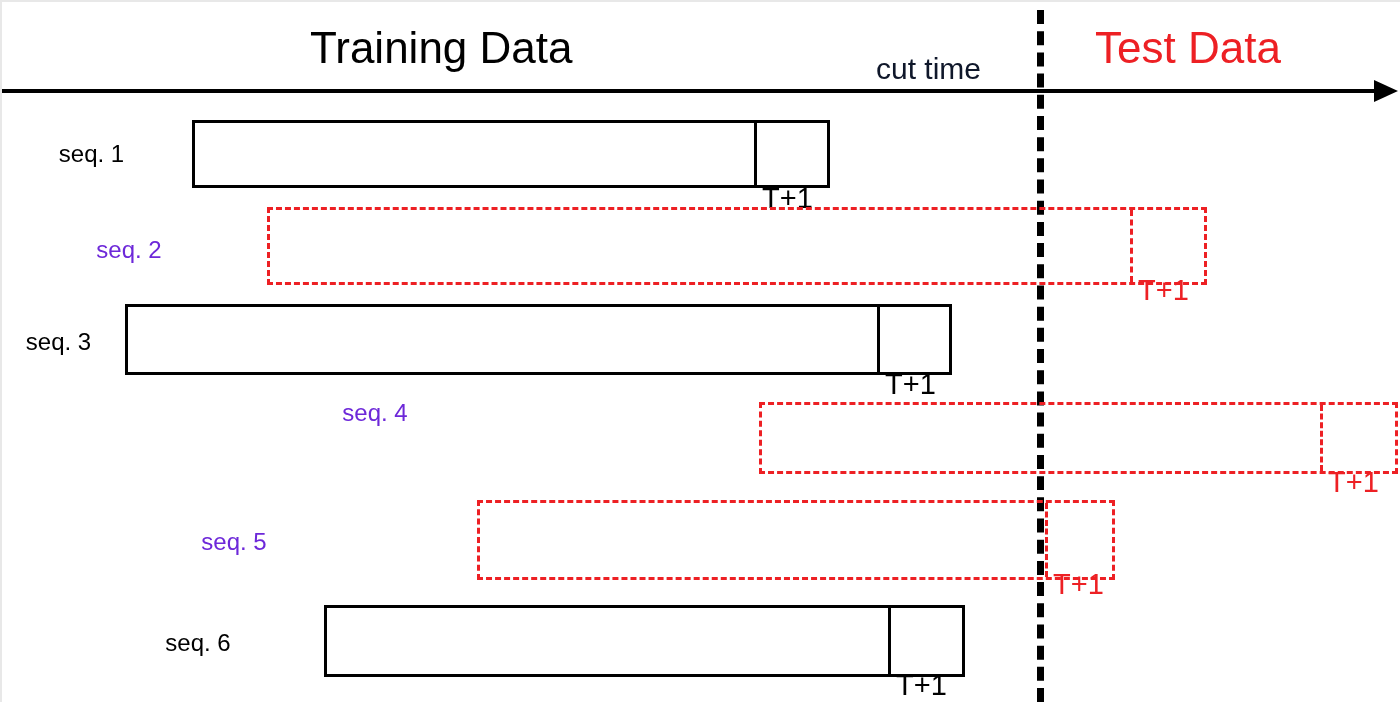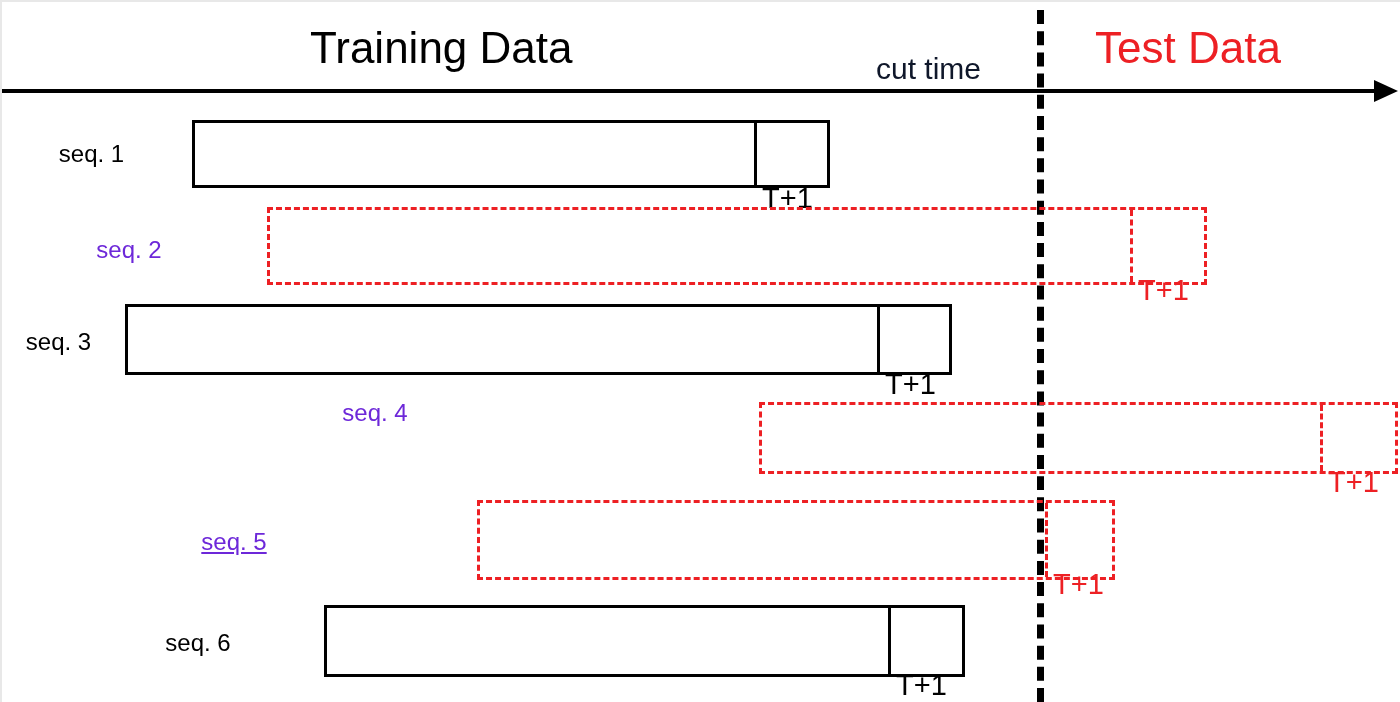--- a/index.html
+++ b/index.html
@@ -154,21 +154,21 @@
       <div class="seq-name black" style="top: 340px; left: 0px; width: 119px; padding-right: 6px; box-sizing: border-box;">seq. 3</div>
       <div class="seq-box solid" style="left: 123px; top: 302px; width: 827px; height: 71px;">
         <div class="seq-divider" style="left: 749px;"></div>
         <div class="seq-tplus" style="left: 757px;">T+1</div>
       </div>
       <div class="seq-name red" style="top: 411px; left: 0px; width: 752px; padding-right: 6px; box-sizing: border-box;">seq. 4</div>
       <div class="seq-box dashed" style="left: 757px; top: 400px; width: 639px; height: 72px;">
         <div class="seq-divider" style="left: 558px;"></div>
         <div class="seq-tplus" style="left: 566px;">T+1</div>
       </div>
-      <div class="seq-name red" style="top: 540px; left: 0px; width: 470px; padding-right: 6px; box-sizing: border-box; text-decoration: underline;">seq. 5</div>
+      <div class="seq-name red" style="top: 540px; left: 0px; width: 470px; padding-right: 6px; box-sizing: border-box;">seq. 5</div>
       <div class="seq-box dashed" style="left: 475px; top: 498px; width: 638px; height: 80px;">
         <div class="seq-divider" style="left: 565px;"></div>
         <div class="seq-tplus" style="left: 573px;">T+1</div>
       </div>
       <div class="seq-name black" style="top: 641px; left: 0px; width: 318px; padding-right: 6px; box-sizing: border-box; margin-left: 40px;">seq. 6</div>
       <div class="seq-box solid" style="left: 322px; top: 603px; width: 641px; height: 72px;">
         <div class="seq-divider" style="left: 561px;"></div>
         <div class="seq-tplus" style="left: 569px;">T+1</div>
       </div>
     </div>

